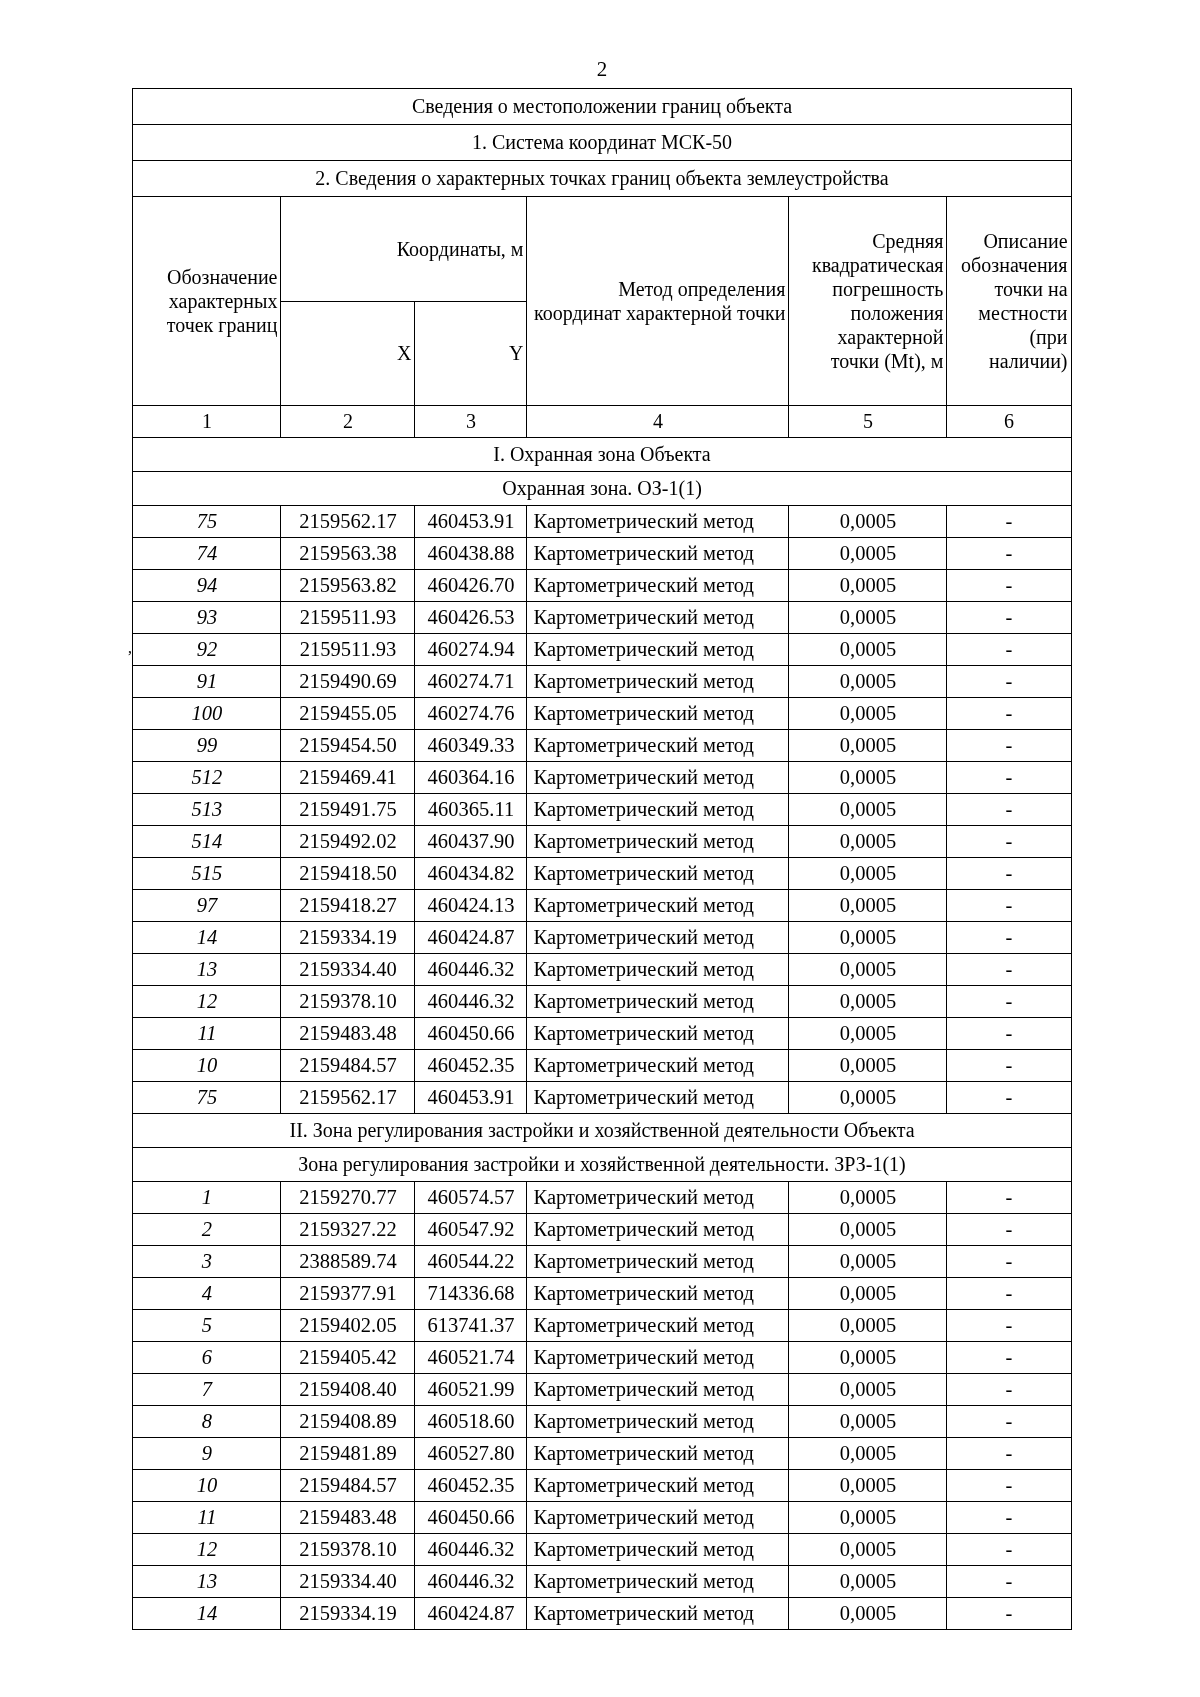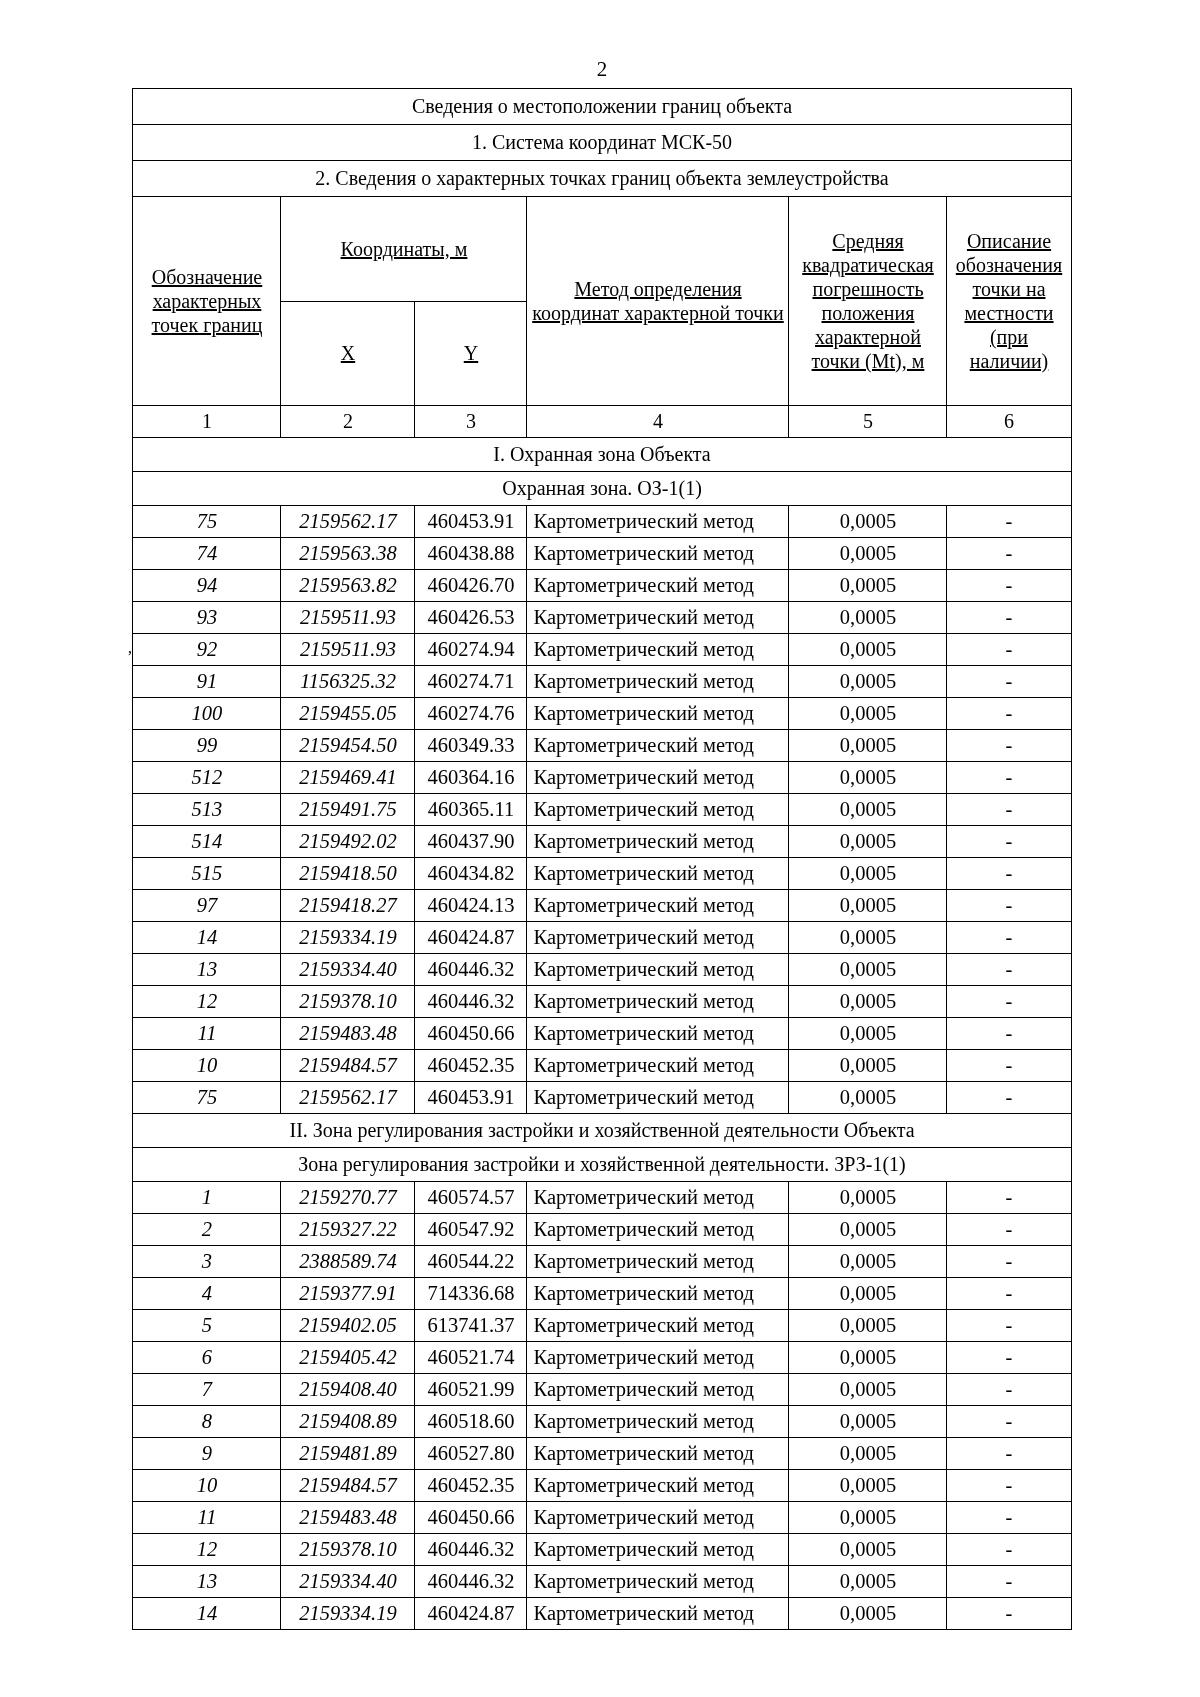--- a/index.html
+++ b/index.html
@@ -58,25 +58,24 @@
   col.c5 { width: 158px; }
   col.c6 { width: 124px; }
 
   .band {
     text-align: center;
     font-size: 21px;
     line-height: 25px;
     padding: 5px 4px 6px 4px !important;
   }
   .hdr {
-    text-align: center;
+    text-align: right;
     padding: 4px 3px !important;
     font-size: 20.5px;
     line-height: 25px;
-    text-decoration: underline;
   }
   .hdr-tall {
     height: 200px;
   }
   .numrow td {
     text-align: center;
     padding: 3px 2px 4px 2px !important;
     font-size: 21px;
     line-height: 25px;
   }
@@ -86,21 +85,21 @@
     line-height: 25px;
     padding: 4px 4px 5px 4px !important;
   }
   tr.data td {
     padding: 2px 6px 3px 6px !important;
     font-size: 20.5px;
     line-height: 25px;
     height: 26px;
   }
   td.cell-pt { text-align: center; font-style: italic; }
-  td.cell-x  { text-align: center; font-style: italic; }
+  td.cell-x  { text-align: center; }
   td.cell-y  { text-align: center; }
   td.cell-m  { text-align: left; padding-left: 8px !important; }
   td.cell-e  { text-align: center; }
   td.cell-d  { text-align: center; }
 
   .stray-mark {
     position: absolute;
     left: 127px;
     top: 648px;
     font-size: 17px;
@@ -199,21 +198,21 @@
         <tr class="data">
           <td class="cell-pt">92</td>
           <td class="cell-x">2159511.93</td>
           <td class="cell-y">460274.94</td>
           <td class="cell-m">Картометрический метод</td>
           <td class="cell-e">0,0005</td>
           <td class="cell-d">-</td>
         </tr>
         <tr class="data">
           <td class="cell-pt">91</td>
-          <td class="cell-x">1156325.32</td>
+          <td class="cell-x">2159490.69</td>
           <td class="cell-y">460274.71</td>
           <td class="cell-m">Картометрический метод</td>
           <td class="cell-e">0,0005</td>
           <td class="cell-d">-</td>
         </tr>
         <tr class="data">
           <td class="cell-pt">100</td>
           <td class="cell-x">2159455.05</td>
           <td class="cell-y">460274.76</td>
           <td class="cell-m">Картометрический метод</td>

